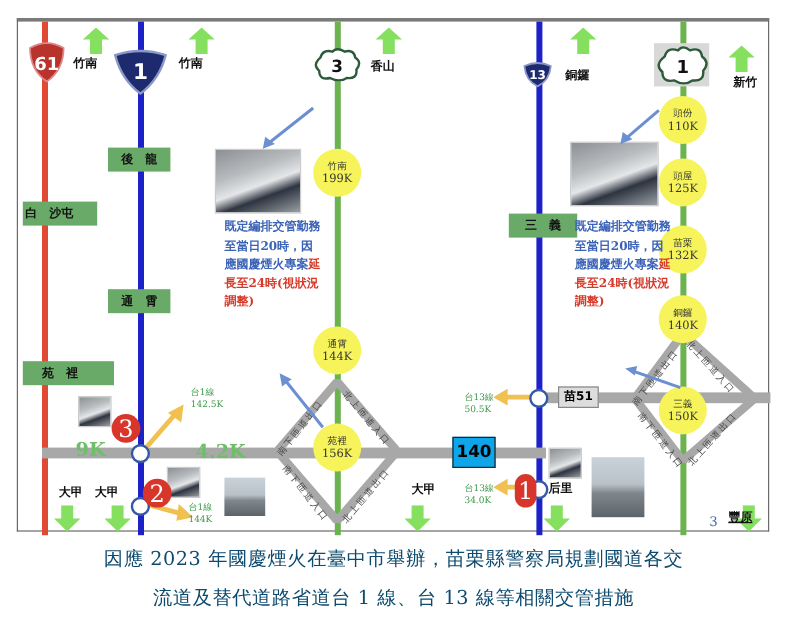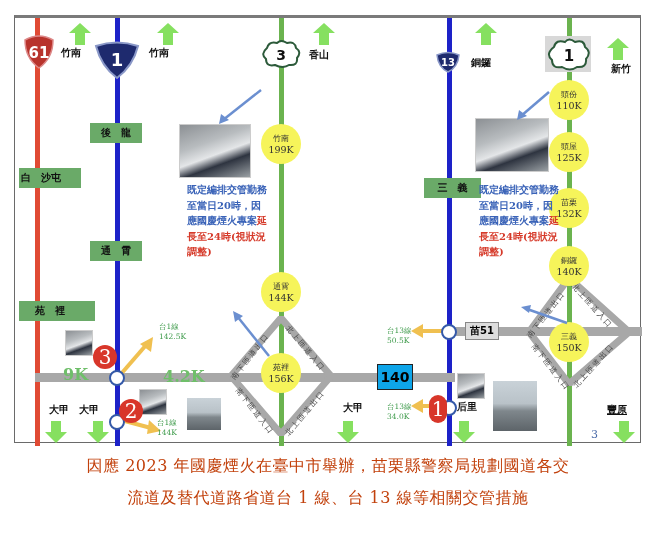--- a/index.html
+++ b/index.html
@@ -17,21 +17,21 @@
   .note .red { color:#d63a2a; }
   .photo { position:absolute; background:linear-gradient(160deg,#8c9094 0%,#b8bcbf 35%,#e4e6e8 55%,#2e3440 70%,#9aa0a4 100%); border:1px solid #ccc; }
   .photo2 { position:absolute; background:linear-gradient(180deg,#c9d2d8 0%,#b9c2c8 45%,#7f878c 60%,#5d6469 100%); }
   .green-small { position:absolute; font-size:7.5px; line-height:10px; color:#3d9a4a; text-align:left; }
   .dist { position:absolute; font-size:16px; color:#6fbf6a; font-weight:bold; font-family:"DejaVu Serif", serif; }
   .circle-node { position:absolute; width:12px; height:12px; border-radius:50%; background:#fff; border:2px solid #3459a8; }
   .badge-num { position:absolute; width:24px; height:24px; border-radius:50%; background:#d8362a; color:#fff; font-size:20px; text-align:center; line-height:24px; font-family:"DejaVu Serif", serif; }
   .sign140 { position:absolute; width:34px; height:24px; border:1.5px solid #222; background:#0ea5e9; text-align:center; line-height:24px; font-size:14px; font-weight:bold; font-family:"DejaVu Sans", sans-serif; }
   .sign51 { position:absolute; width:32px; height:16px; border:1px solid #888; background:#ddd; text-align:center; line-height:16px; font-size:10px; font-weight:bold; font-family:"DejaVu Sans", sans-serif; }
   .ramp { position:absolute; font-size:7.5px; color:#444; white-space:nowrap; transform-origin:left center; letter-spacing:2px; }
-  .caption { position:absolute; left:0; width:656px; text-align:center; font-size:16px; color:#c2410c; font-family:"DejaVu Serif", serif; letter-spacing:0.5px; }
+  .caption { position:absolute; left:0; width:656px; text-align:center; font-size:16px; color:#0c4a6e; font-family:"DejaVu Serif", serif; letter-spacing:0.5px; }
 </style>
 </head>
 <body>
 
 <div class="frame">
 
   <div class="vline" style="left:20px; height:428px; background:#e04a34;"></div>
   <div class="vline" style="left:100px; height:428px; background:#1d22c8;"></div>
   <div class="vline" style="left:264px; height:428px; background:#6bb34f;"></div>
   <div class="vline" style="left:432px; height:428px; background:#1d22c8;"></div>
@@ -239,17 +239,17 @@
   <div class="badge-num" style="left:104px; top:381px;">2</div>
   <div class="badge-num" style="left:414px; top:377px; width:18px; height:28px; border-radius:9px; line-height:28px;">1</div>
 
   <div class="sign140" style="left:362px; top:346px;">140</div>
   <div class="sign51" style="left:450px; top:304px;">苗51</div>
 
   <div class="place" style="left:34px; top:385px;">大甲</div>
   <div class="place" style="left:64px; top:385px;">大甲</div>
   <div class="place" style="left:328px; top:383px;">大甲</div>
   <div class="place" style="left:442px; top:382px;">后里</div>
-  <div class="place" style="left:592px; top:385px;text-decoration:underline;">豐原</div>
+  <div class="place" style="left:592px; top:406px;text-decoration:underline;">豐原</div>
 </div>
 
 <div class="caption" style="top:456px;">因應 2023 年國慶煙火在臺中市舉辦，苗栗縣警察局規劃國道各交</div>
 <div class="caption" style="top:488px;">流道及替代道路省道台 1 線、台 13 線等相關交管措施</div>
 
 </body></html>

